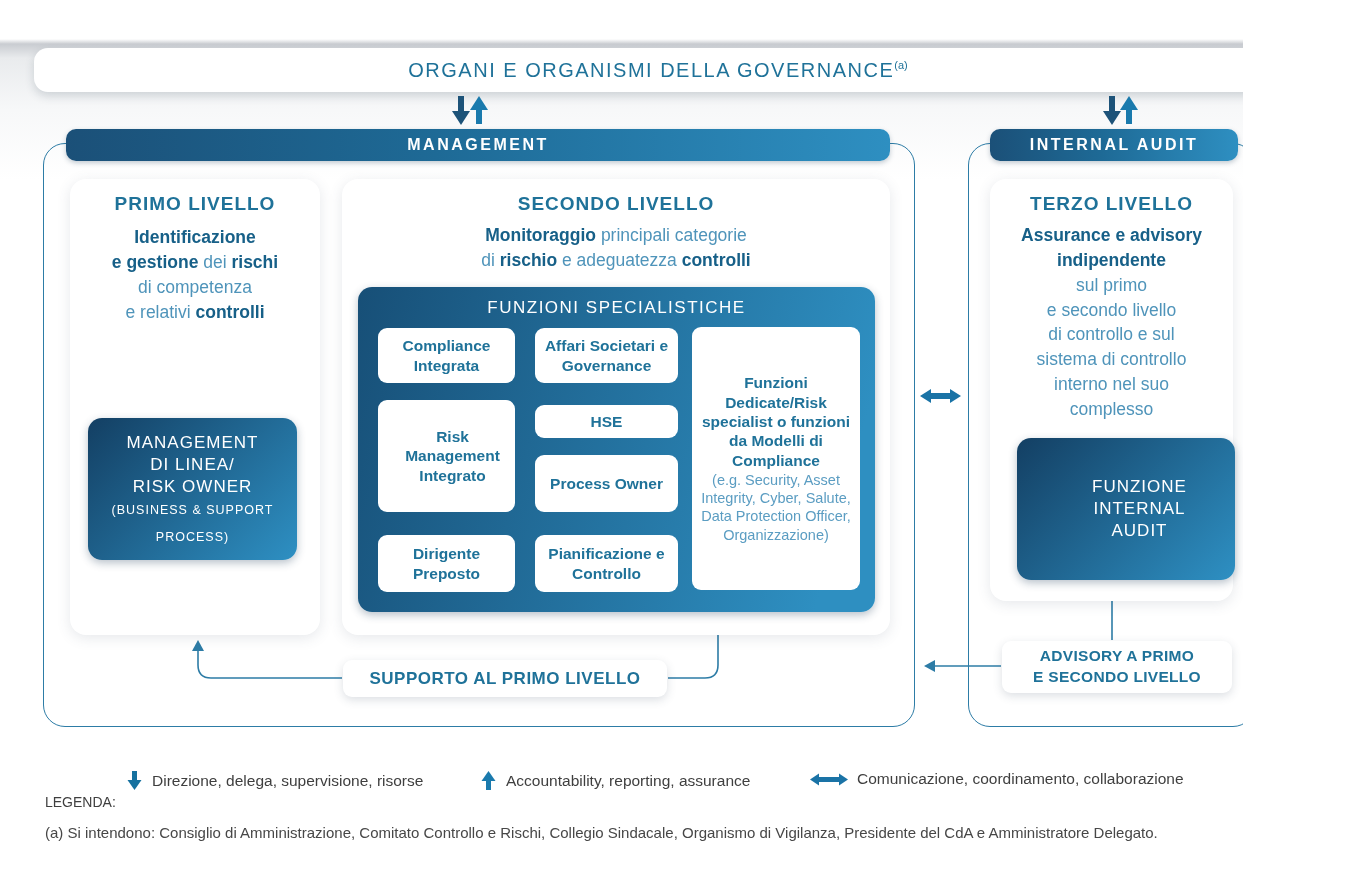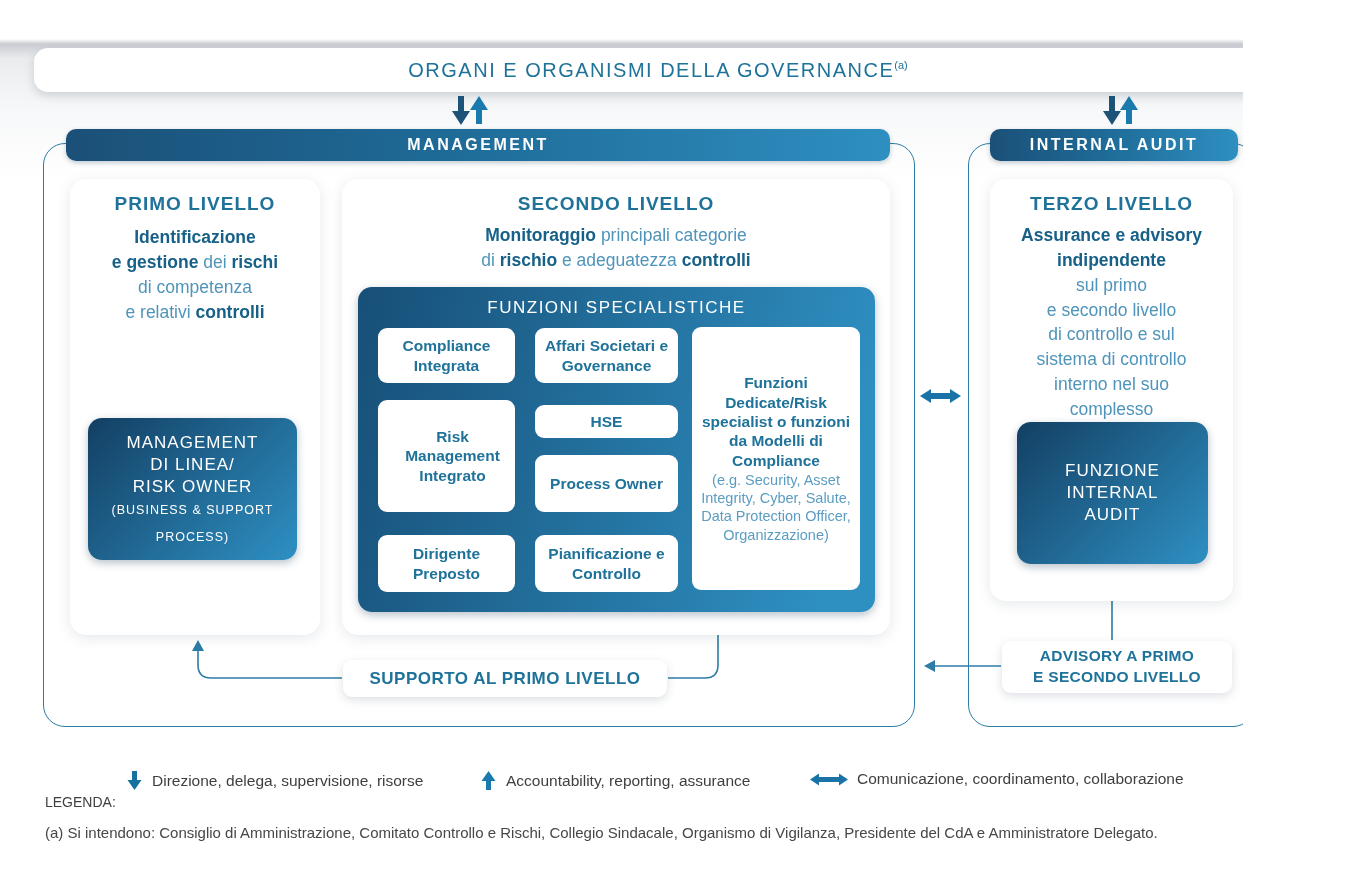--- a/index.html
+++ b/index.html
@@ -47,21 +47,21 @@
   .b{color:#176088;font-weight:700;}
   .r{color:#4f94ba;font-weight:400;}
   
   .gbox{
     position:absolute;border-radius:14px;color:#fff;text-align:center;
     background:linear-gradient(135deg,#133f63 0%,#2e90c3 100%);
     box-shadow:0 3px 8px rgba(20,50,80,.3);
     display:flex;flex-direction:column;align-items:center;justify-content:center;
   }
   .gbox-linea{left:88px;top:418px;width:209px;height:142px;}
-  .gbox-funzia{left:1017px;top:422px;width:191px;height:142px;}
+  .gbox-funzia{left:1017px;top:438px;width:191px;height:142px;padding-left:27px;}
   .gbox .big{font-size:17px;letter-spacing:1px;line-height:1.3;font-weight:500;}
   .gbox .small{font-size:12.5px;letter-spacing:1px;line-height:1.45;margin-top:3px;font-weight:400;}
   
   .panel{
     position:absolute;left:358px;top:287px;width:517px;height:325px;border-radius:14px;
     background:linear-gradient(105deg,#174f77 0%,#2e8fc1 90%);
     box-shadow:0 3px 8px rgba(20,50,80,.3);
   }
   .panel-title{margin-top:11px;text-align:center;color:#fff;font-size:17px;letter-spacing:1.5px;font-weight:500;}
   .wbox{

